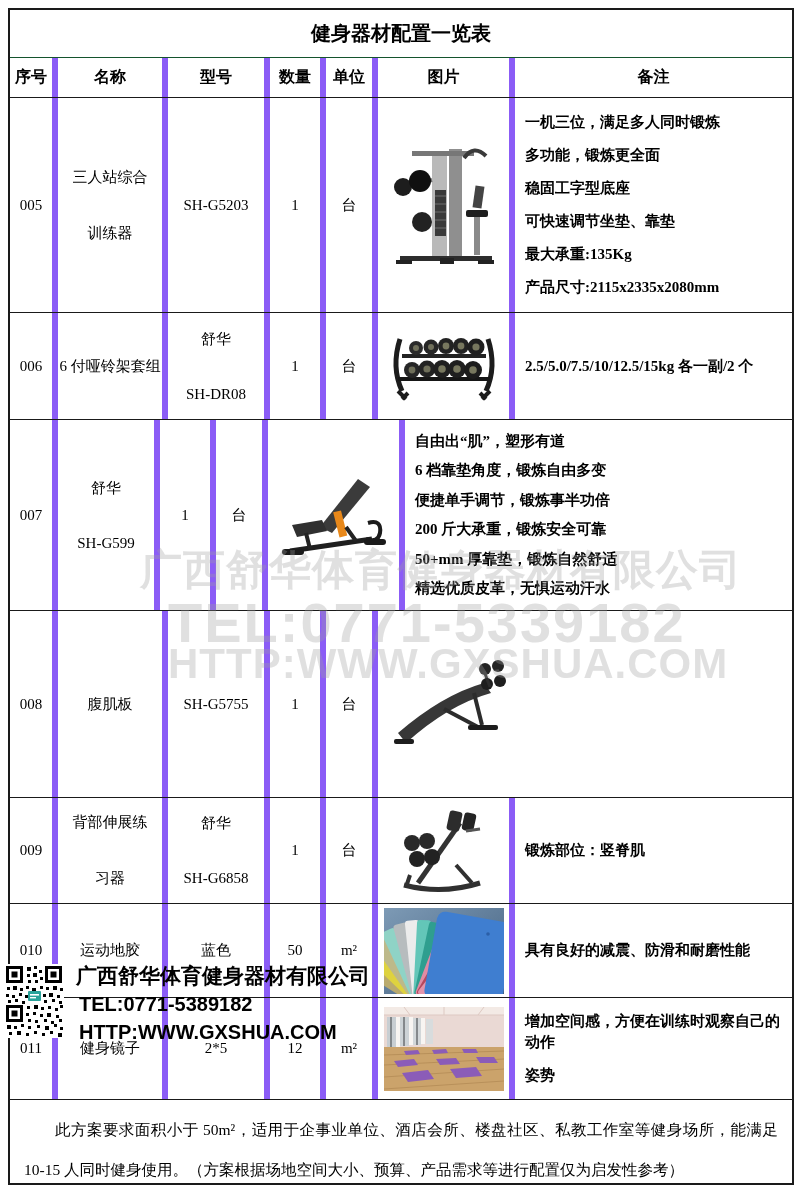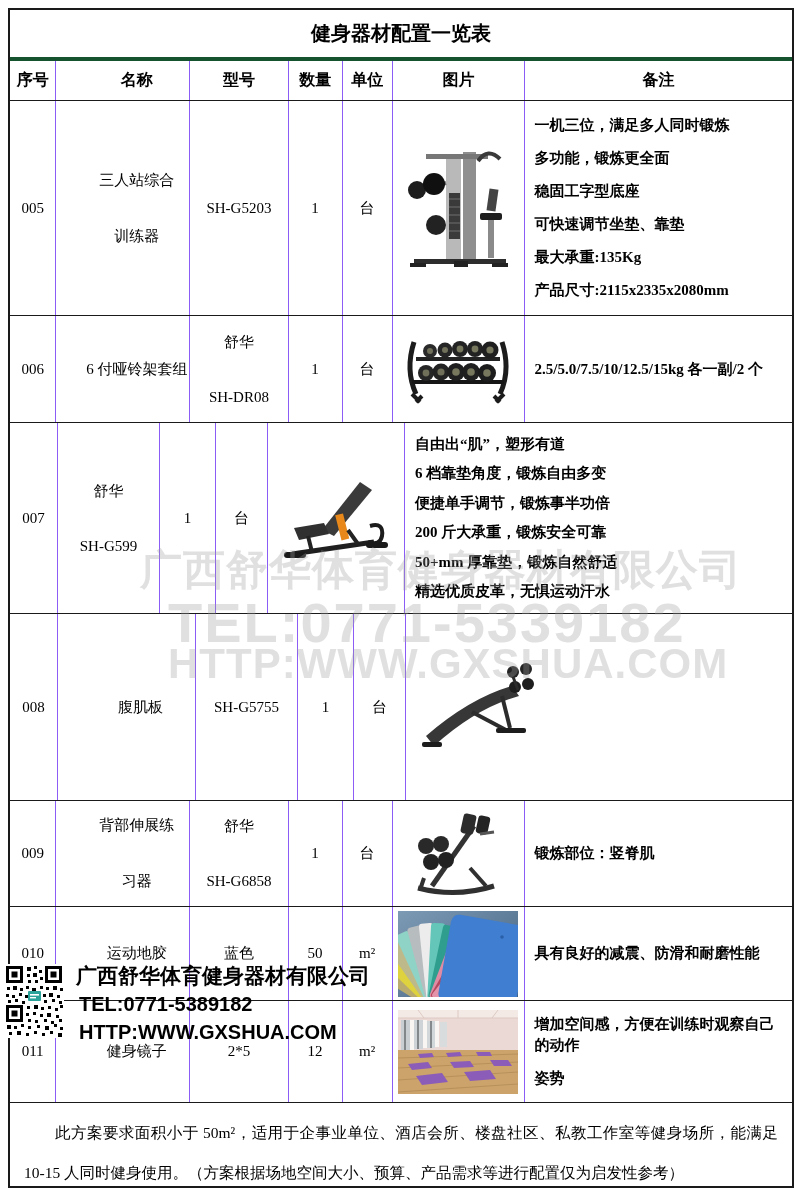--- a/index.html
+++ b/index.html
@@ -1,26 +1,26 @@
 <!DOCTYPE html>
 <html><head>
 <meta charset="utf-8">
 <style>
   html,body { margin:0; padding:0; background:#888; }
   .page { position:relative; width:800px; height:1188px; background:#fff; margin:0 auto;
           font-family:"Liberation Serif", serif; color:#000; overflow:hidden; }
   .tbl { position:absolute; left:8px; top:8px; width:786px; border:2px solid #1a1a1a; box-sizing:border-box; }
   .row { display:flex; border-bottom:1px solid #1a1a1a; box-sizing:border-box; }
   .tbl .row:last-child { border-bottom:none; }
-  .cell { border-right:1px solid #8b5cf6; box-sizing:border-box; display:flex; flex-direction:column;
+  .cell { border-right:6px solid #8b5cf6; box-sizing:border-box; display:flex; flex-direction:column;
           align-items:center; justify-content:center; text-align:center; font-size:15px; overflow:hidden; }
   .row .cell:last-child { border-right:none; }
-  .c1{width:48px;} .c2{width:110px;margin-left:28px;} .c3{width:102px;} .c4{width:56px;} .c5{width:52px;} .c6{width:137px;} .c7{width:277px;}
+  .c1{width:48px;} .c2{width:110px;} .c3{width:102px;} .c4{width:56px;} .c5{width:52px;} .c6{width:137px;} .c7{width:277px;}
   .titlebar { height:47px; display:flex; align-items:center; justify-content:center;
-              font-family:"Liberation Sans", sans-serif; font-weight:bold; font-size:20px; border-bottom:4px solid #14532d;}
+              font-family:"Liberation Sans", sans-serif; font-weight:bold; font-size:20px; border-bottom:1px solid #14532d;}
   .hdr { height:40px; }
   .hdr .cell { font-family:"Liberation Sans", sans-serif; font-weight:bold; font-size:16px; }
   .stack { row-gap:37px; }
   .remarks { align-items:flex-start; justify-content:space-evenly; text-align:left; padding:2px 6px 2px 10px; }
   .remarks div { line-height:1.4;font-weight:bold; }
   .foot { height:83px; padding:10px 14px 8px 14px; box-sizing:border-box; font-size:15.5px;
           line-height:40px; text-align:justify; text-indent:2em; }
   
   .wm { position:absolute; font-family:"Liberation Sans", sans-serif; font-weight:bold;
         color:rgba(160,160,160,0.32); white-space:nowrap; pointer-events:none; z-index:5; }

